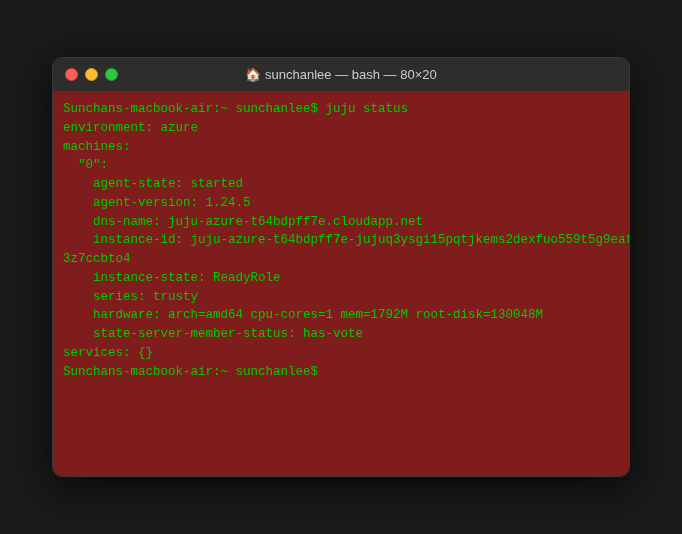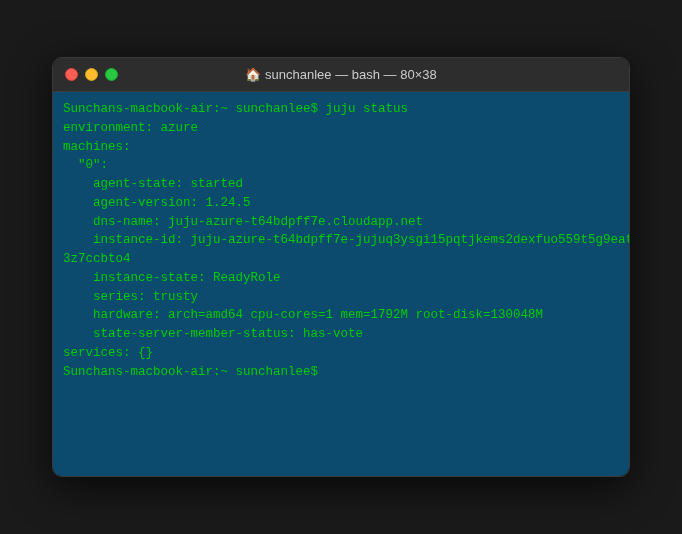--- a/index.html
+++ b/index.html
@@ -70,21 +70,21 @@
       left: 50%;
       transform: translateX(-50%);
       color: #cccccc;
       font-size: 13px;
       font-family: -apple-system, BlinkMacSystemFont, 'Helvetica Neue', sans-serif;
       white-space: nowrap;
     }
 
     .terminal-body {
       padding: 8px 10px;
-      background: #0c4a6e;
+      background: #7f1d1d;
       height: calc(100% - 34px);
       overflow: hidden;
     }
 
     .terminal-text {
       color: #00cc00;
       font-size: 12.5px;
       line-height: 1.5;
       white-space: pre;
       font-family: 'Courier New', Courier, monospace;
@@ -98,19 +98,19 @@
 <body>
 
 <div class="window">
   <div class="titlebar">
     <div class="traffic-lights">
       <div class="traffic-light close"></div>
       <div class="traffic-light minimize"></div>
       <div class="traffic-light maximize"></div>
     </div>
     <div class="title">
-      <span>🏠 </span><span>sunchanlee — bash — 80×38</span>
+      <span>🏠 </span><span>sunchanlee — bash — 80×20</span>
     </div>
   </div>
   <div class="terminal-body">
     <div class="terminal-text" id="terminal-lines"><span class="line">Sunchans-macbook-air:~ sunchanlee$ juju status</span><span class="line">environment: azure</span><span class="line">machines:</span><span class="line">  "0":</span><span class="line">    agent-state: started</span><span class="line">    agent-version: 1.24.5</span><span class="line">    dns-name: juju-azure-t64bdpff7e.cloudapp.net</span><span class="line">    instance-id: juju-azure-t64bdpff7e-jujuq3ysgi15pqtjkems2dexfuo559t5g9eat5mim</span><span class="line">3z7ccbto4</span><span class="line">    instance-state: ReadyRole</span><span class="line">    series: trusty</span><span class="line">    hardware: arch=amd64 cpu-cores=1 mem=1792M root-disk=130048M</span><span class="line">    state-server-member-status: has-vote</span><span class="line">services: {}</span><span class="line">Sunchans-macbook-air:~ sunchanlee$ </span></div>
   </div>
 </div>
 
 </body></html>

